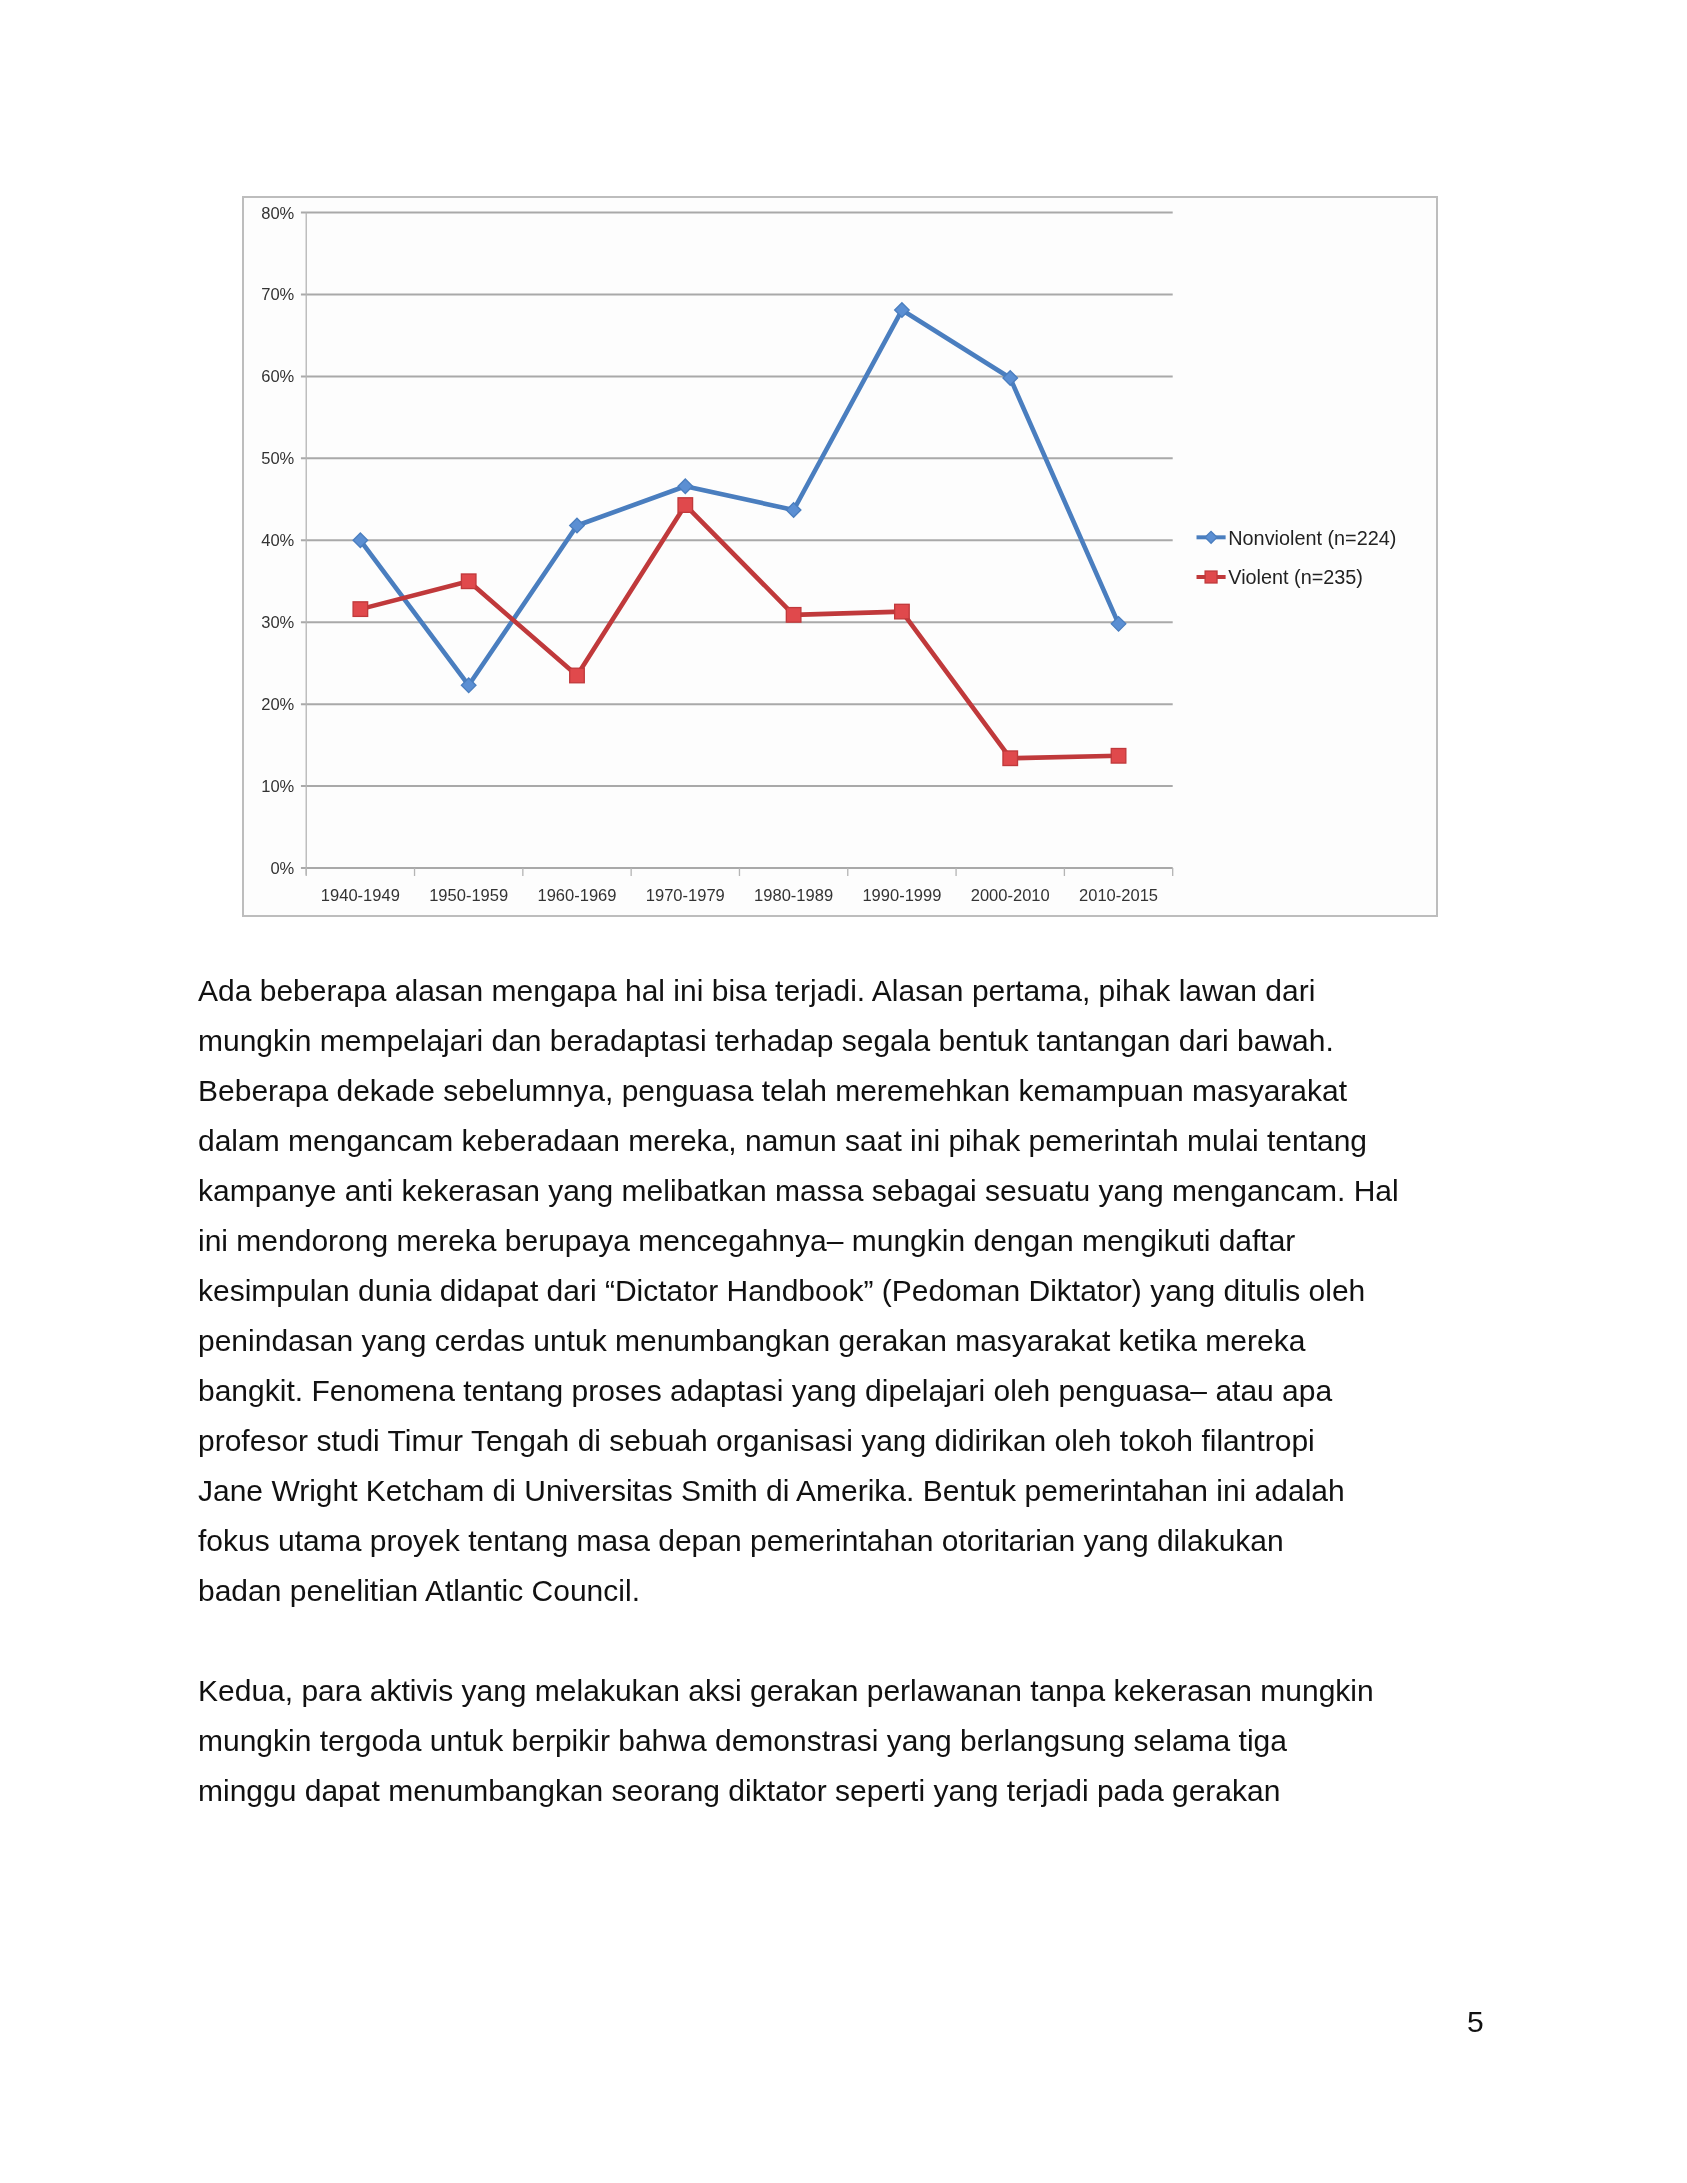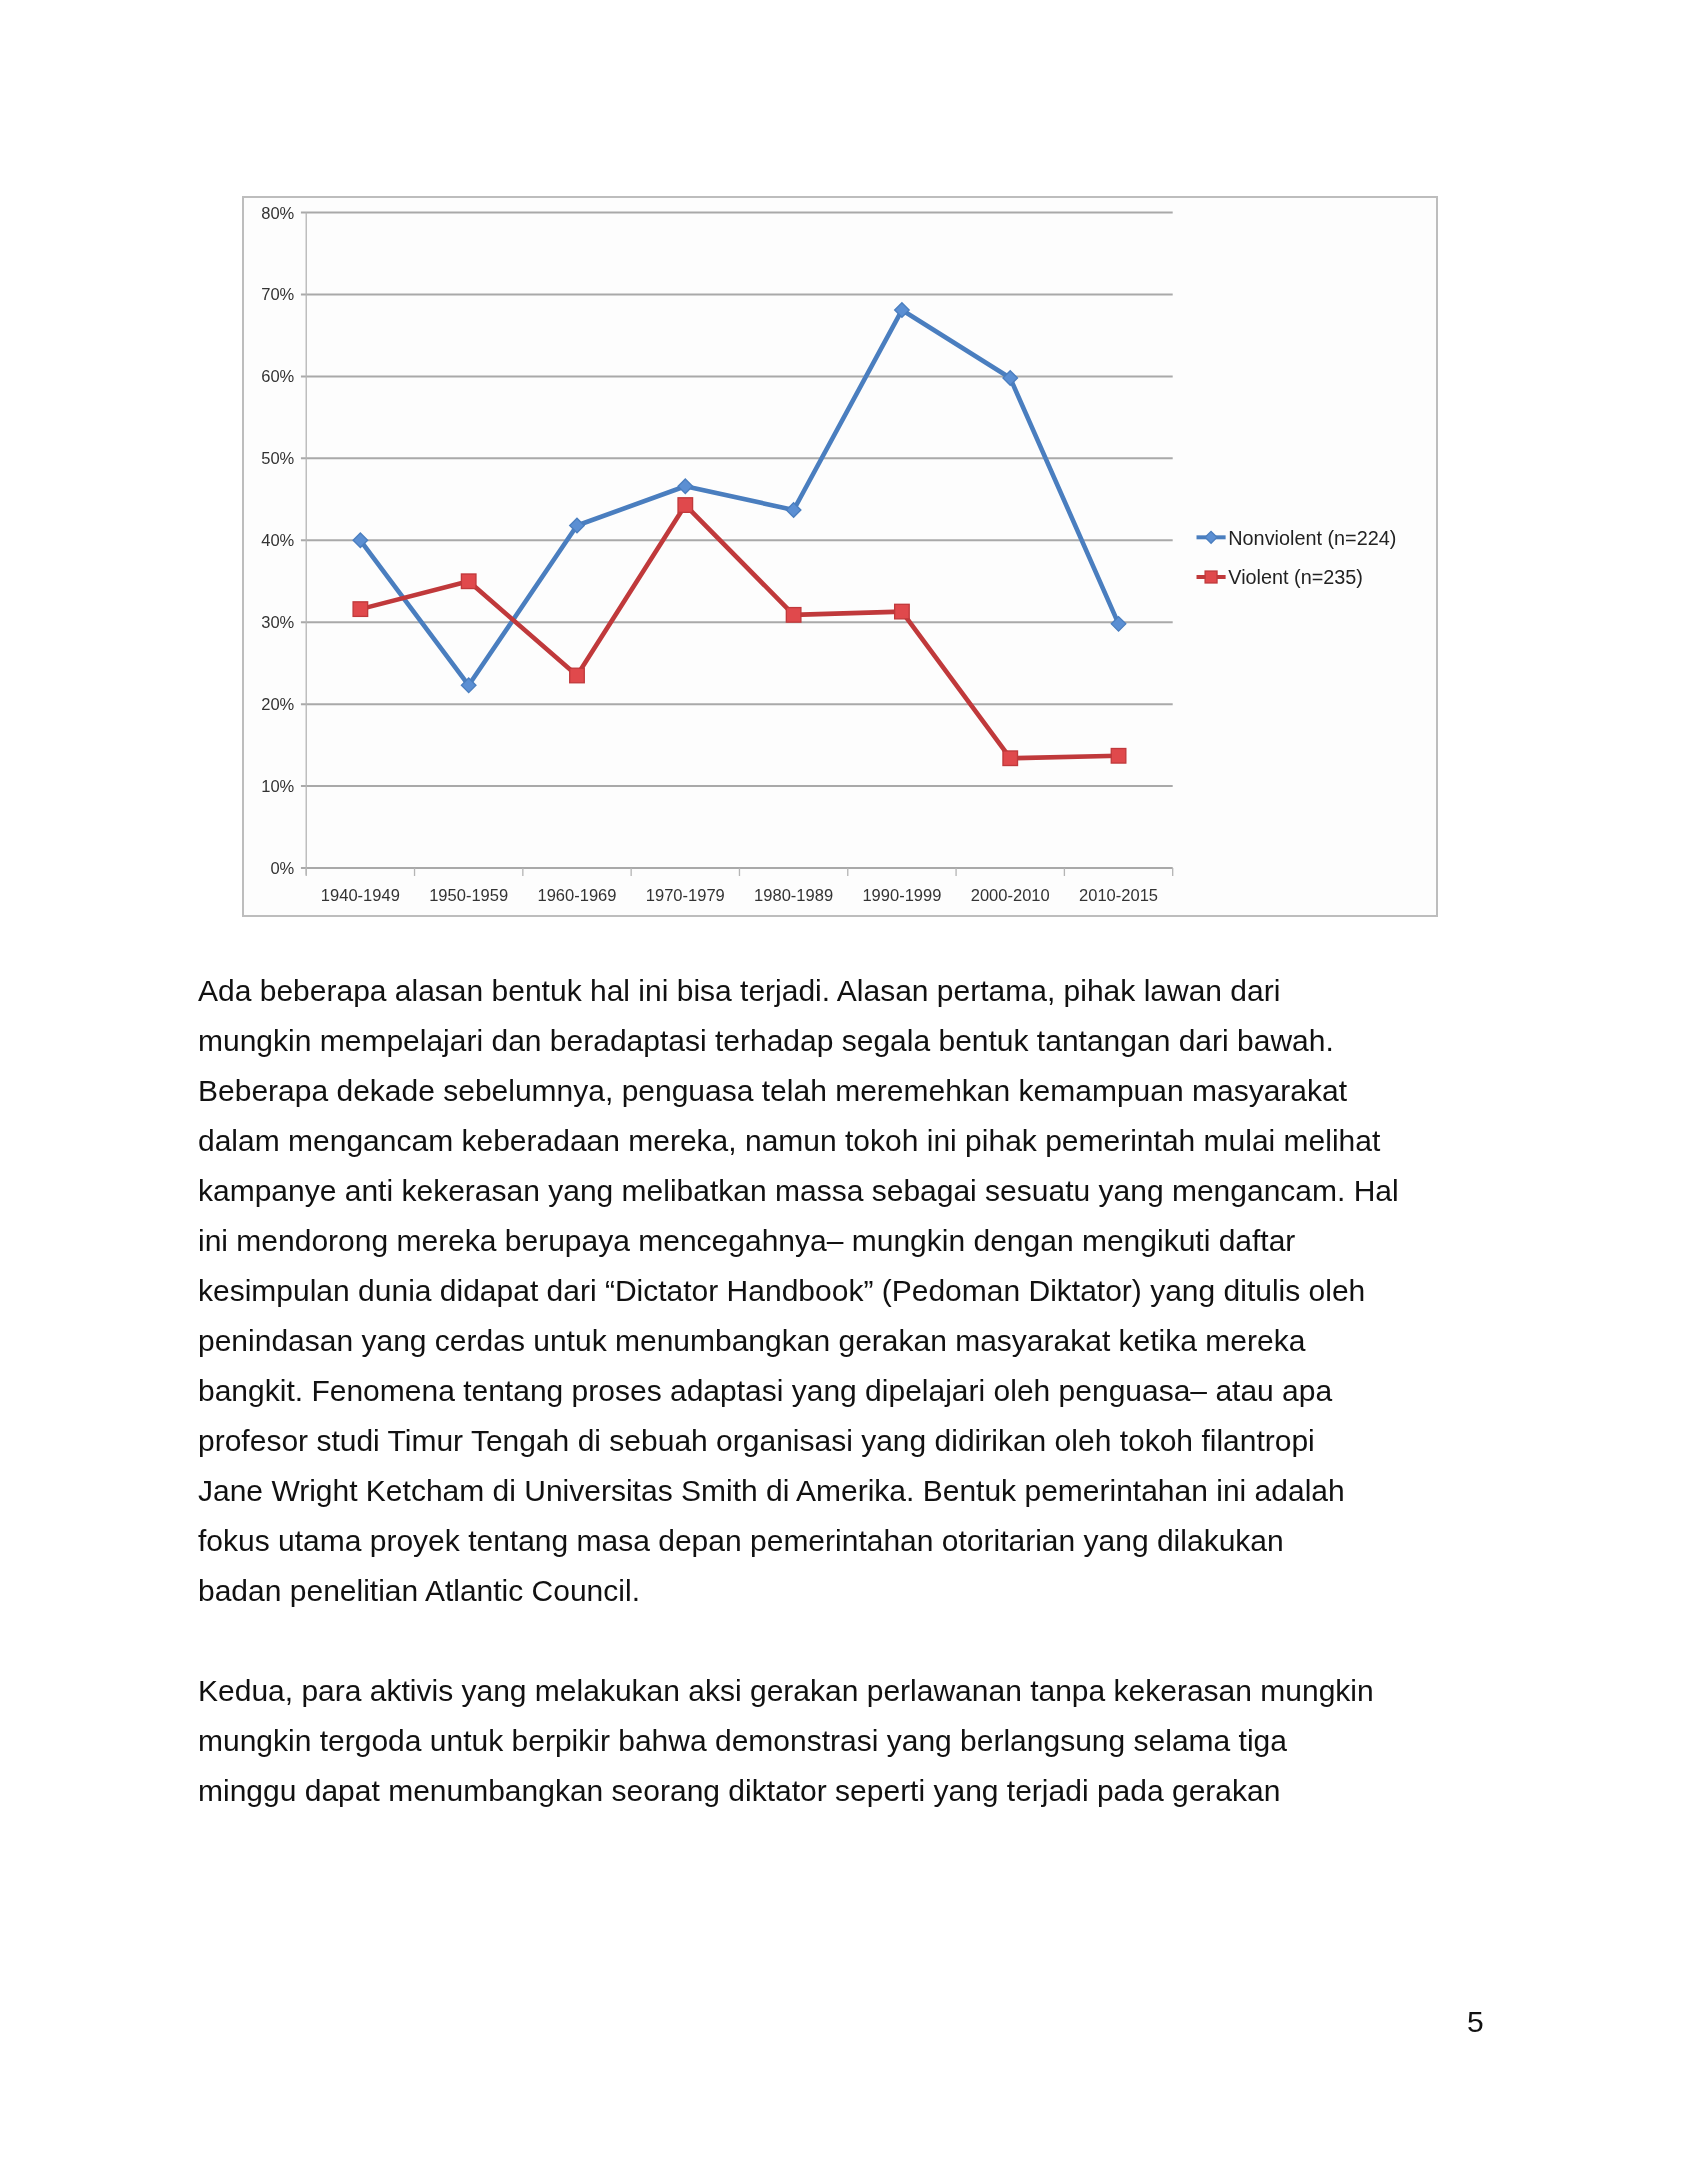--- a/index.html
+++ b/index.html
@@ -84,24 +84,24 @@
       <g>
         <line x1="1440" y1="573" x2="1484" y2="573" stroke="#c0393b" stroke-width="6"></line>
         <rect x="1453" y="564" width="18" height="18" fill="#e0494c" stroke="#c0393b" stroke-width="2"></rect>
         <text x="1488" y="584" class="legend-label">Violent (n=235)</text>
       </g>
     </svg>
 </div>
 
 <div class="body-text">
   <div>
-    <p>Ada beberapa alasan bentuk hal ini bisa terjadi. Alasan pertama, pihak lawan dari</p>
+    <p>Ada beberapa alasan mengapa hal ini bisa terjadi. Alasan pertama, pihak lawan dari</p>
     <p>mungkin mempelajari dan beradaptasi terhadap segala bentuk tantangan dari bawah.</p>
     <p>Beberapa dekade sebelumnya, penguasa telah meremehkan kemampuan masyarakat</p>
-    <p>dalam mengancam keberadaan mereka, namun tokoh ini pihak pemerintah mulai melihat</p>
+    <p>dalam mengancam keberadaan mereka, namun saat ini pihak pemerintah mulai tentang</p>
     <p>kampanye anti kekerasan yang melibatkan massa sebagai sesuatu yang mengancam. Hal</p>
     <p>ini mendorong mereka berupaya mencegahnya– mungkin dengan mengikuti daftar</p>
     <p>kesimpulan dunia didapat dari “Dictator Handbook” (Pedoman Diktator) yang ditulis oleh</p>
     <p>penindasan yang cerdas untuk menumbangkan gerakan masyarakat ketika mereka</p>
     <p>bangkit. Fenomena tentang proses adaptasi yang dipelajari oleh penguasa– atau apa</p>
     <p>profesor studi Timur Tengah di sebuah organisasi yang didirikan oleh tokoh filantropi</p>
     <p>Jane Wright Ketcham di Universitas Smith di Amerika. Bentuk pemerintahan ini adalah</p>
     <p>fokus utama proyek tentang masa depan pemerintahan otoritarian yang dilakukan</p>
     <p>badan penelitian Atlantic Council.</p>
   </div>

